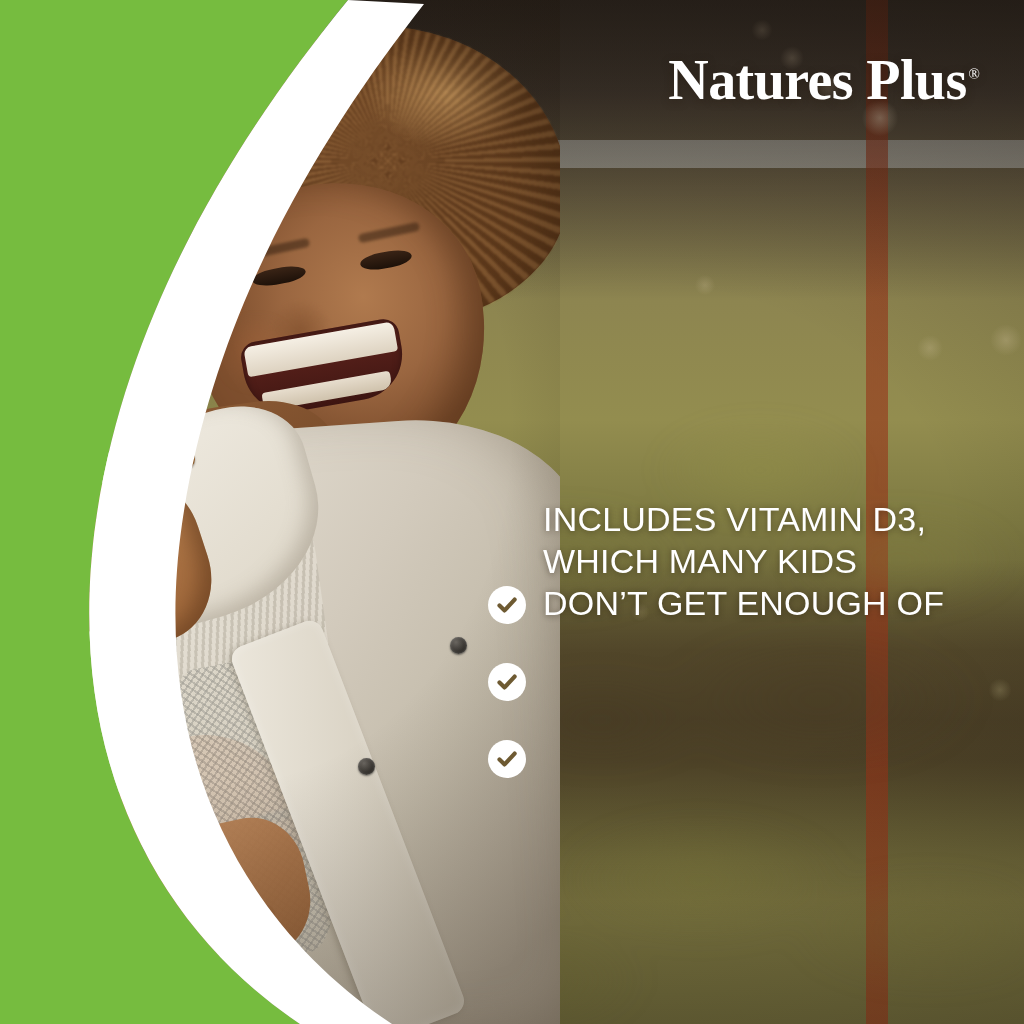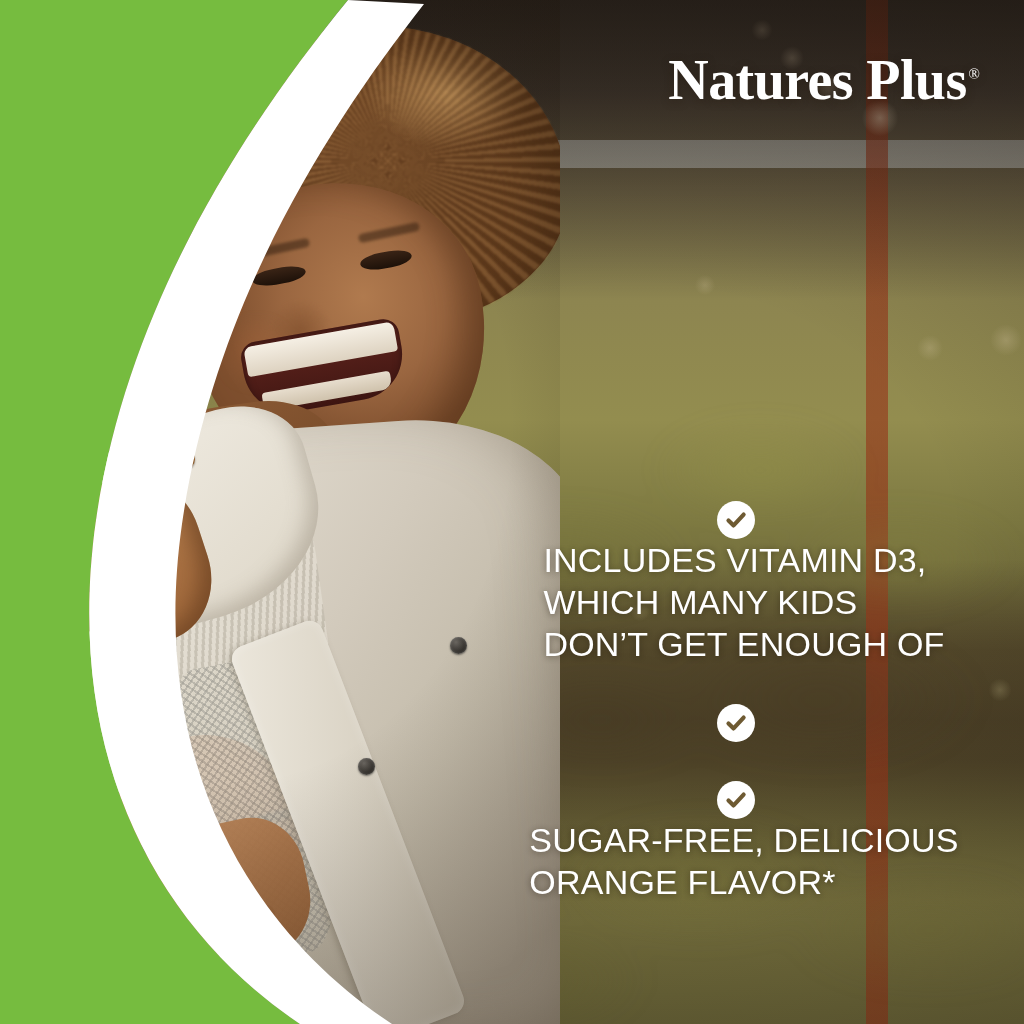--- a/index.html
+++ b/index.html
@@ -300,23 +300,22 @@
   }
 
   
   .bullets {
     position:absolute;
     left:488px; top:498px;
     width:512px;
   }
   .bullet {
     display:flex;
-    align-items:center;
+    align-items:flex-end;
     margin-bottom:36px;
-    flex-direction:column;
   }
   .bullet:last-child { margin-bottom:0; }
   .check-icon {
     flex:0 0 auto;
     width:38px; height:38px;
     margin-top:3px;
     margin-right:17px;
   }
   .check-icon svg { display:block; width:38px; height:38px; }
   .bullet-text {
@@ -419,19 +418,17 @@
       </span>
     </div>
 
     <div class="bullet">
       <span class="check-icon">
         <svg viewBox="0 0 38 38">
           <circle cx="19" cy="19" r="19" fill="#FFFFFF"></circle>
           <path d="M11.5 19.4 L16.6 24.4 L26.6 13.6" fill="none" stroke="#6E5A32" stroke-width="4.2" stroke-linecap="round" stroke-linejoin="round"></path>
         </svg>
       </span>
-      <span class="bullet-text">SUGAR-FREE, DELICIOUS
-ORANGE FLAVOR*</span>
     </div>
 
   </div>
 
 </div>
 
 </body></html>

